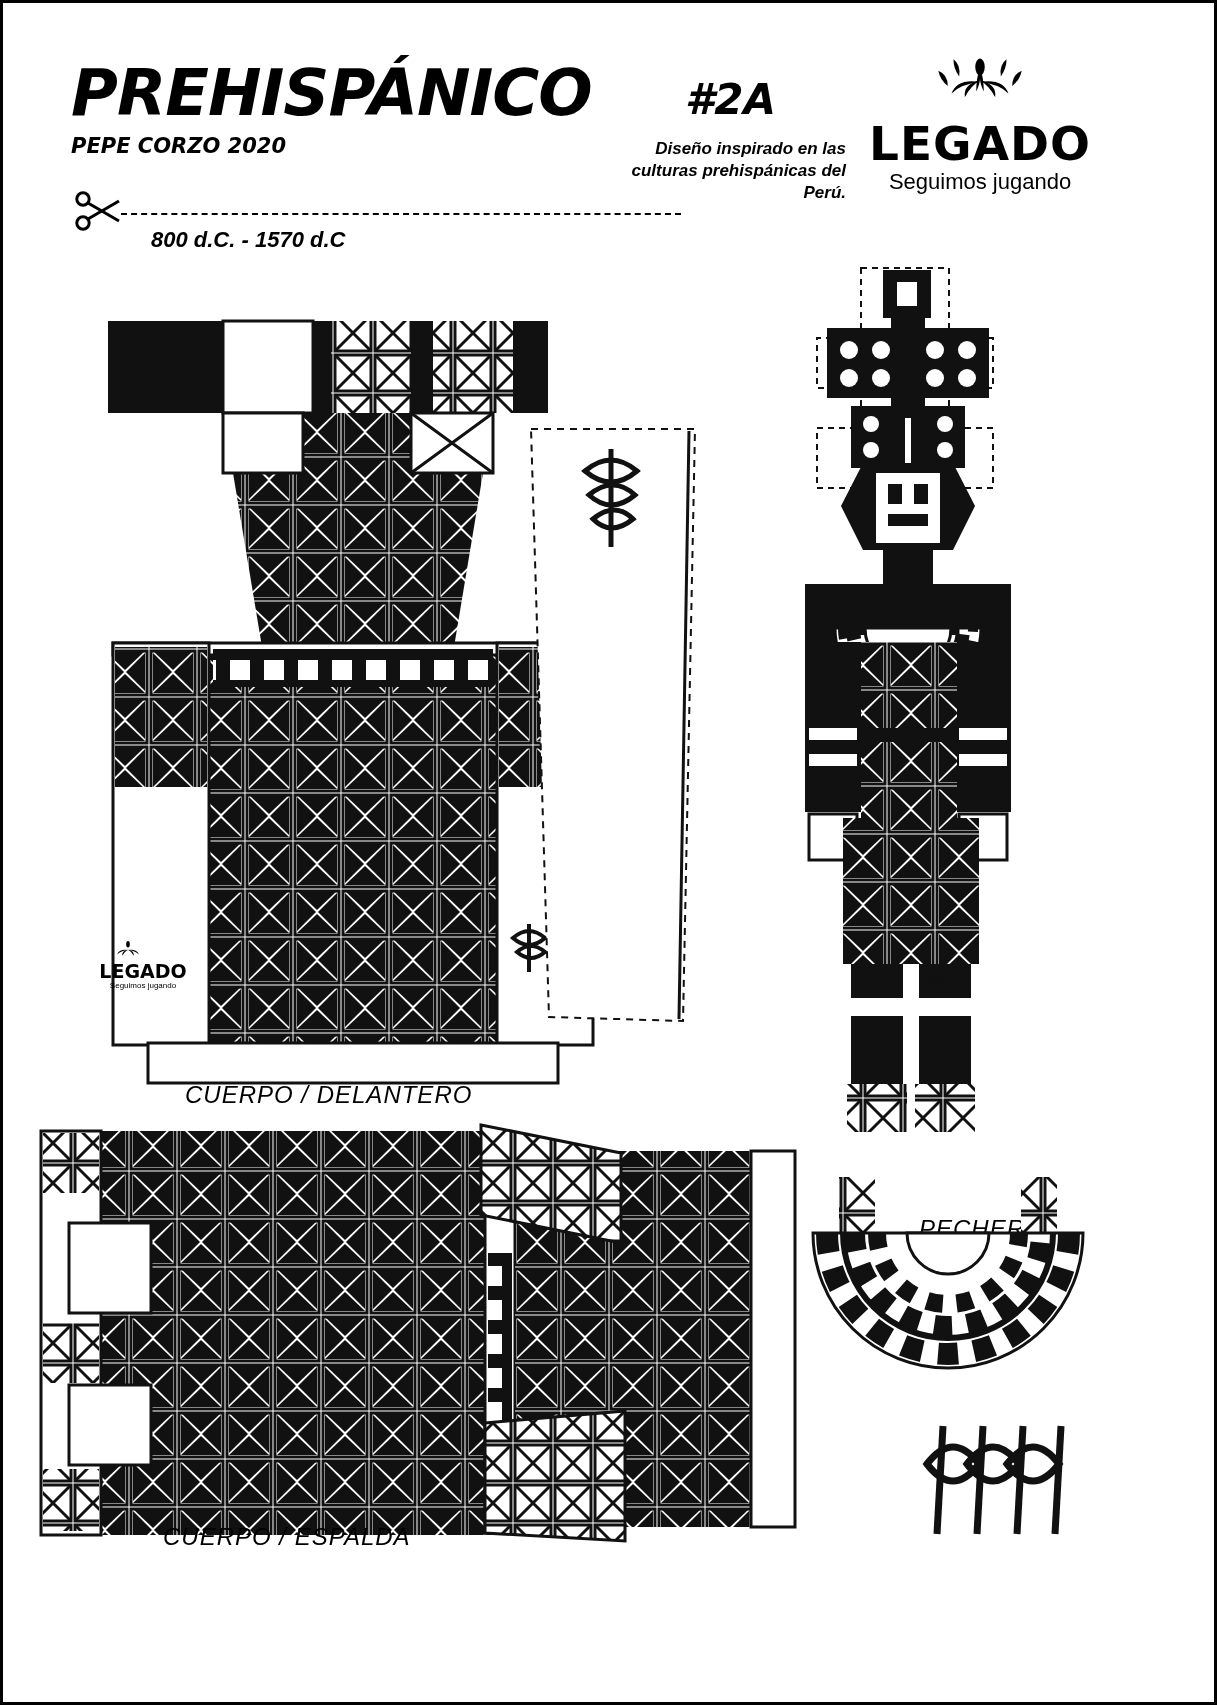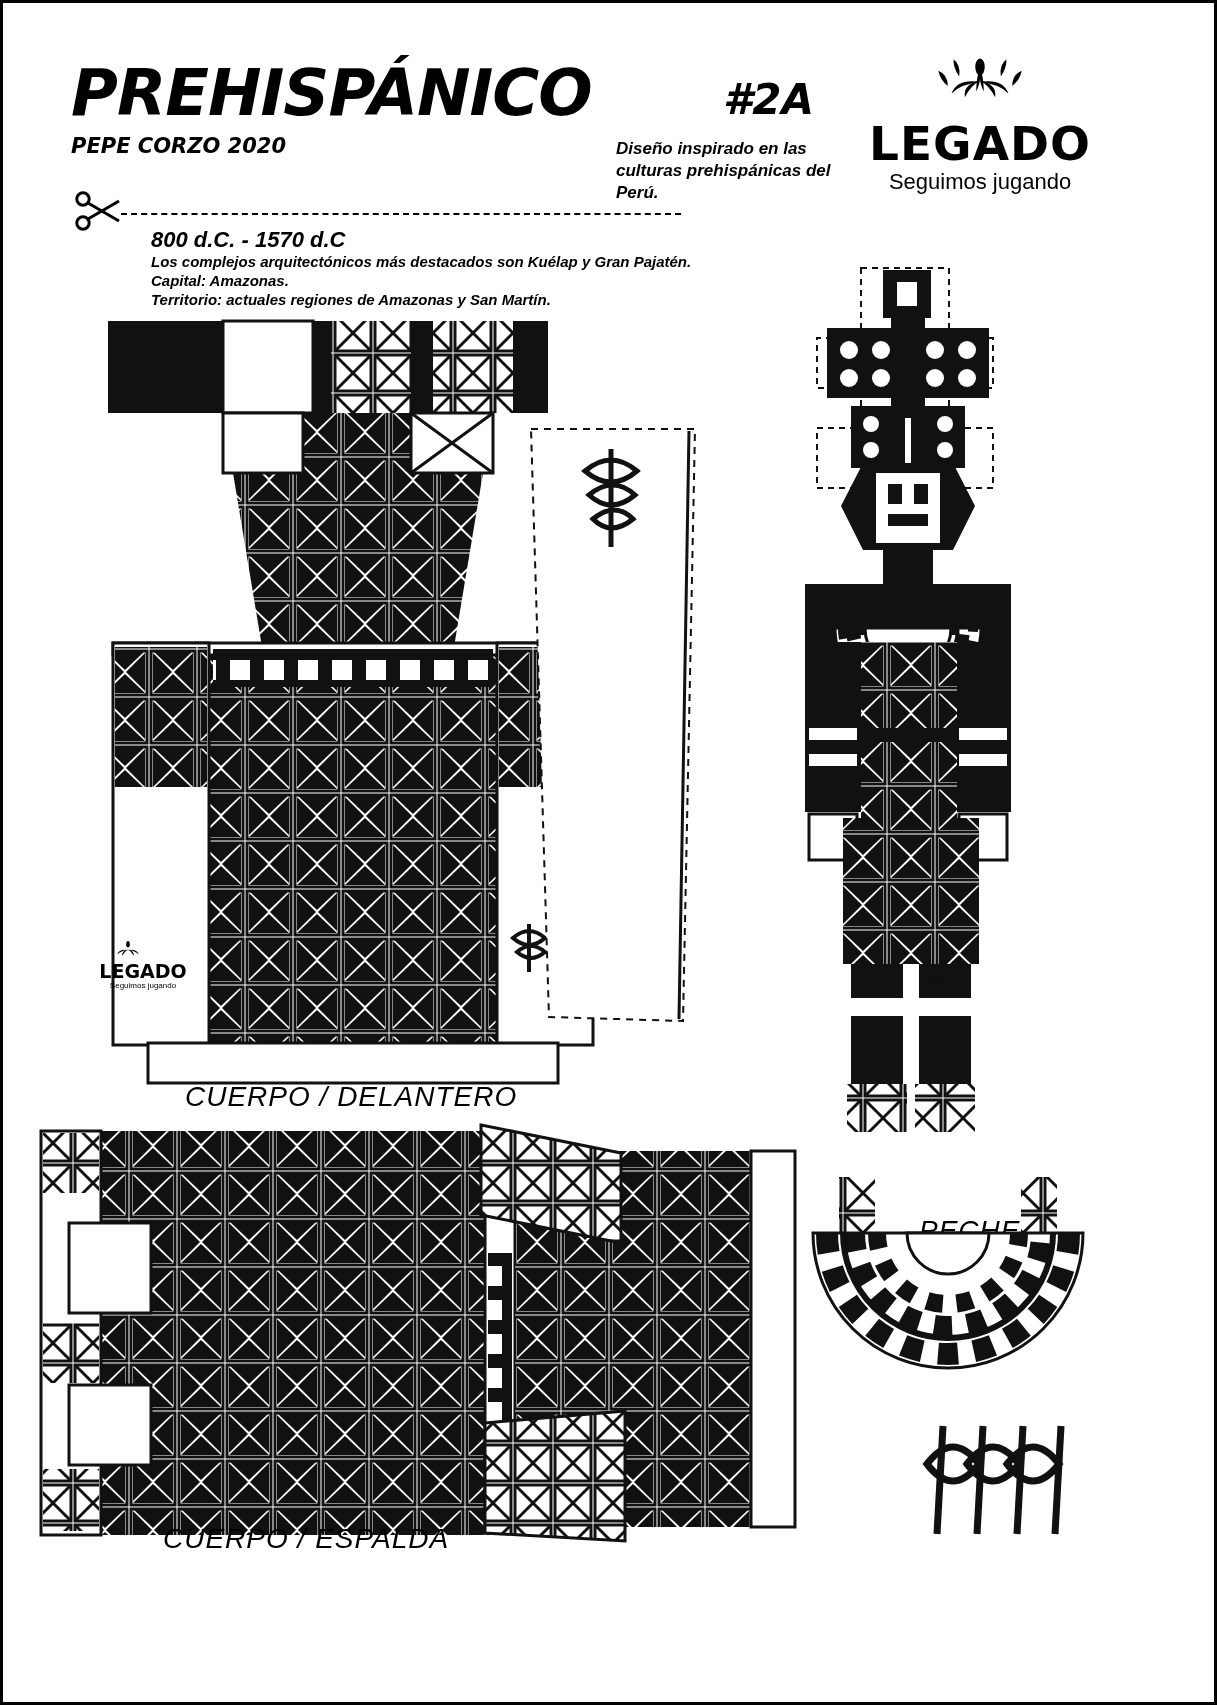--- a/index.html
+++ b/index.html
@@ -2,39 +2,39 @@
 <html><head>
 <meta charset="utf-8">
 <style>
   html,body{margin:0;padding:0;background:#ffffff;}
   body{width:1217px;height:1705px;font-family:"Liberation Sans",sans-serif;color:#000;}
   .page{position:relative;width:1217px;height:1705px;box-sizing:border-box;border:3px solid #000;background:#fff;overflow:hidden;}
 
   
   .title{position:absolute;left:68px;top:58px;font-size:64px;font-weight:bold;font-style:italic;letter-spacing:-1px;line-height:1;font-family:"DejaVu Sans",sans-serif;}
   .author{position:absolute;left:68px;top:131px;font-size:21px;font-weight:bold;font-style:italic;font-family:"DejaVu Sans",sans-serif;}
-  .issue{position:absolute;left:720px;top:72px;font-size:42px;font-weight:bold;font-style:italic;font-family:"DejaVu Sans",sans-serif;}
-  .inspired{position:absolute;left:613px;top:135px;font-size:17px;font-style:italic;font-weight:bold;line-height:1.28;width:230px;}
+  .issue{position:absolute;left:682px;top:72px;font-size:42px;font-weight:bold;font-style:italic;font-family:"DejaVu Sans",sans-serif;}
+  .inspired{position:absolute;left:613px;top:135px;font-size:17px;font-style:italic;font-weight:bold;line-height:1.28;width:230px;text-align:right;}
 
   .culture{position:absolute;left:148px;top:175px;font-size:31px;font-weight:bold;font-style:italic;font-family:"DejaVu Sans",sans-serif;letter-spacing:0.5px;}
   .dates{position:absolute;left:148px;top:224px;font-size:22px;font-weight:bold;font-style:italic;}
   .desc{position:absolute;left:148px;top:250px;font-size:15px;font-style:italic;font-weight:bold;line-height:1.26;width:640px;}
 
   
   .cutline{position:absolute;left:118px;top:210px;width:560px;border-top:2px dashed #000;}
   .scissors{position:absolute;left:72px;top:188px;width:46px;height:40px;}
 
   
   .legado{position:absolute;left:862px;top:45px;width:230px;text-align:center;}
   .legado .mark{height:72px;}
   .legado .word{font-size:47px;font-weight:bold;letter-spacing:1px;line-height:1;font-family:"DejaVu Sans",sans-serif;}
   .legado .tag{font-size:22px;margin-top:2px;}
 
   
-  .cap{position:absolute;font-size:28px;font-style:italic;letter-spacing:1px;}
+  .cap{position:absolute;font-size:24px;font-style:italic;letter-spacing:1px;}
   .cap-front{left:182px;top:1078px;}
   .cap-back{left:160px;top:1520px;}
   .cap-pechera{left:888px;top:1212px;margin-left:28px;}
 
   
   .art{position:absolute;}
   svg{display:block;overflow:visible;}
   .wm{position:absolute;left:95px;top:935px;width:90px;height:75px;text-align:center;}
   .wm .w{font-size:19px;font-weight:bold;font-family:"DejaVu Sans",sans-serif;line-height:1;}
   .wm .t{font-size:8px;}
@@ -51,23 +51,20 @@
 
   <div class="cutline"></div>
   <svg class="scissors" viewBox="0 0 46 40">
     <circle cx="8" cy="8" r="6.2" fill="none" stroke="#000" stroke-width="3"></circle>
     <circle cx="8" cy="32" r="6.2" fill="none" stroke="#000" stroke-width="3"></circle>
     <line x1="13" y1="12" x2="44" y2="30" stroke="#000" stroke-width="3"></line>
     <line x1="13" y1="28" x2="44" y2="10" stroke="#000" stroke-width="3"></line>
   </svg>
 
   <div class="dates">800 d.C. - 1570 d.C</div>
-  <div class="desc" style="white-space:pre-line">Los complejos arquitectónicos más destacados son Kuélap y Gran Pajatén.
-Capital: Amazonas.
-Territorio: actuales regiones de Amazonas y San Martín.</div>
 
   <div class="legado">
     <svg class="mark" viewBox="0 0 120 76" width="230" height="72">
       <g fill="#000">
         <path d="M60 20 q4 12 4 26 q-4 -8 -4 -14 q0 6 -4 14 q0 -14 4 -26z"></path>
         <ellipse cx="60" cy="20" rx="5" ry="9"></ellipse>
         <g transform="translate(60,34)">
           <path d="M0 0 q-10 6 -16 18 q-2 -14 16 -18z"></path>
           <path d="M0 0 q10 6 16 18 q2 -14 -16 -18z"></path>
           <path d="M0 2 q-20 2 -30 12 q6 -16 30 -12z"></path>

